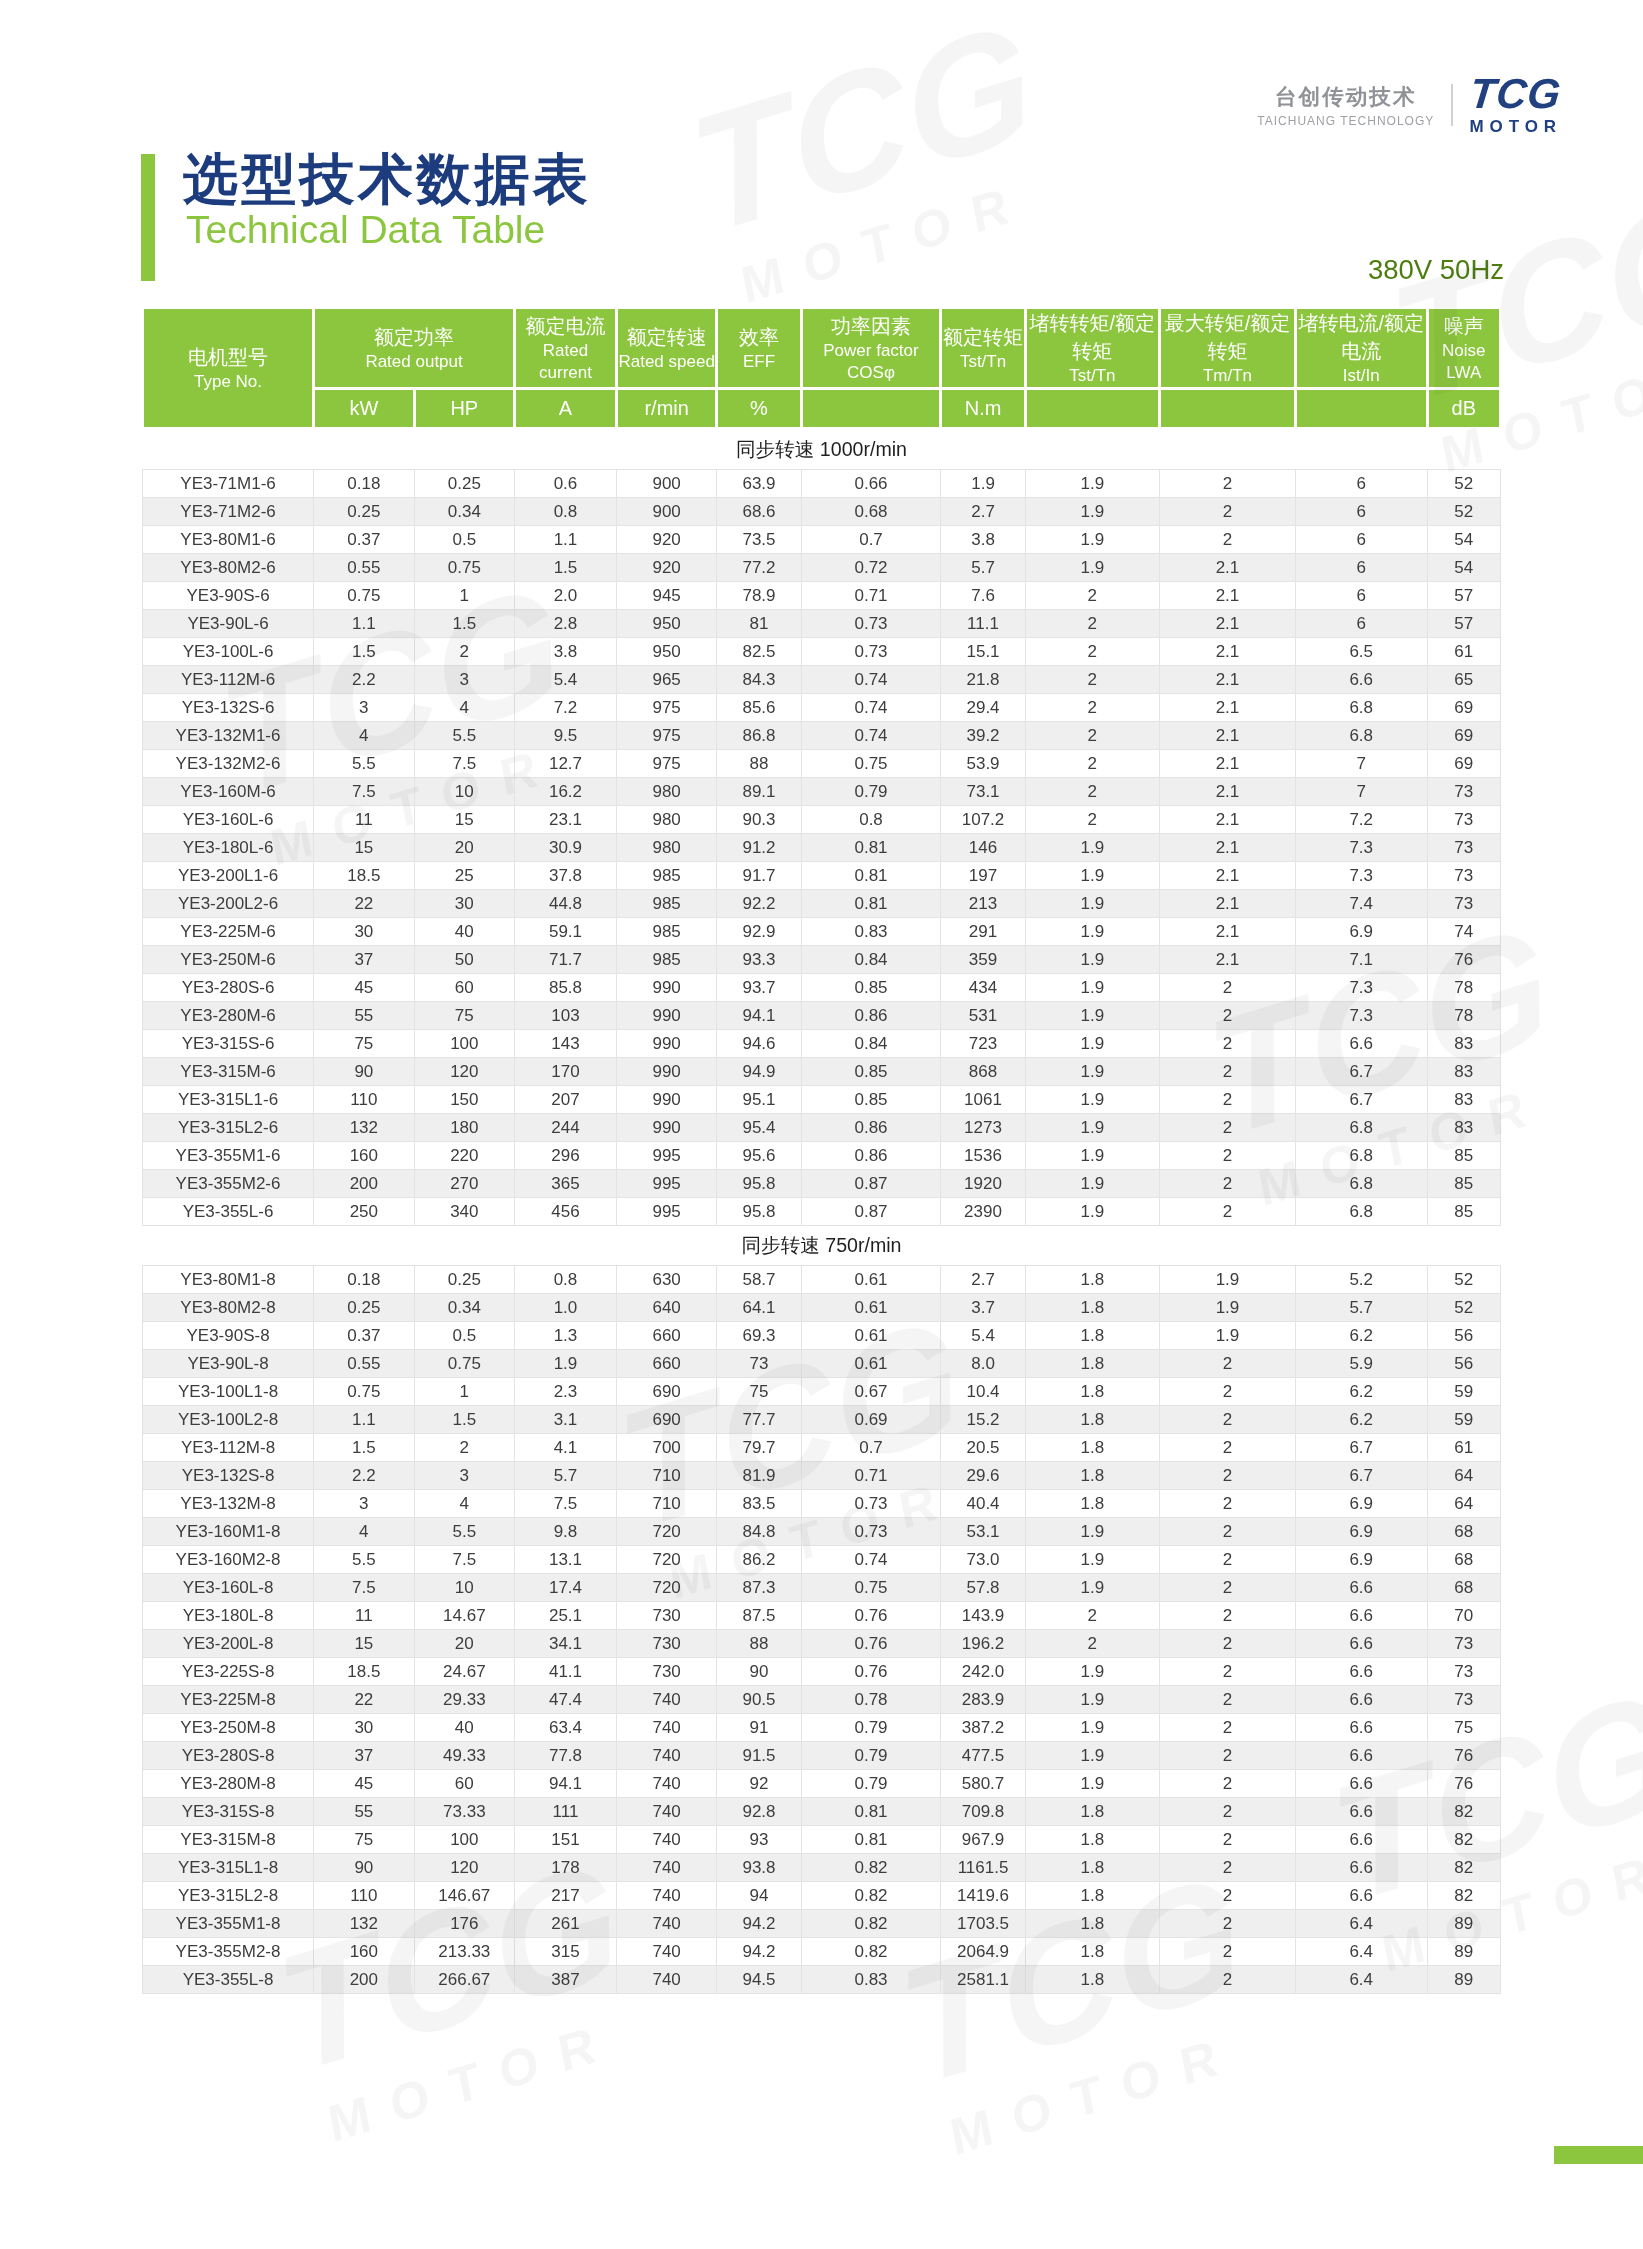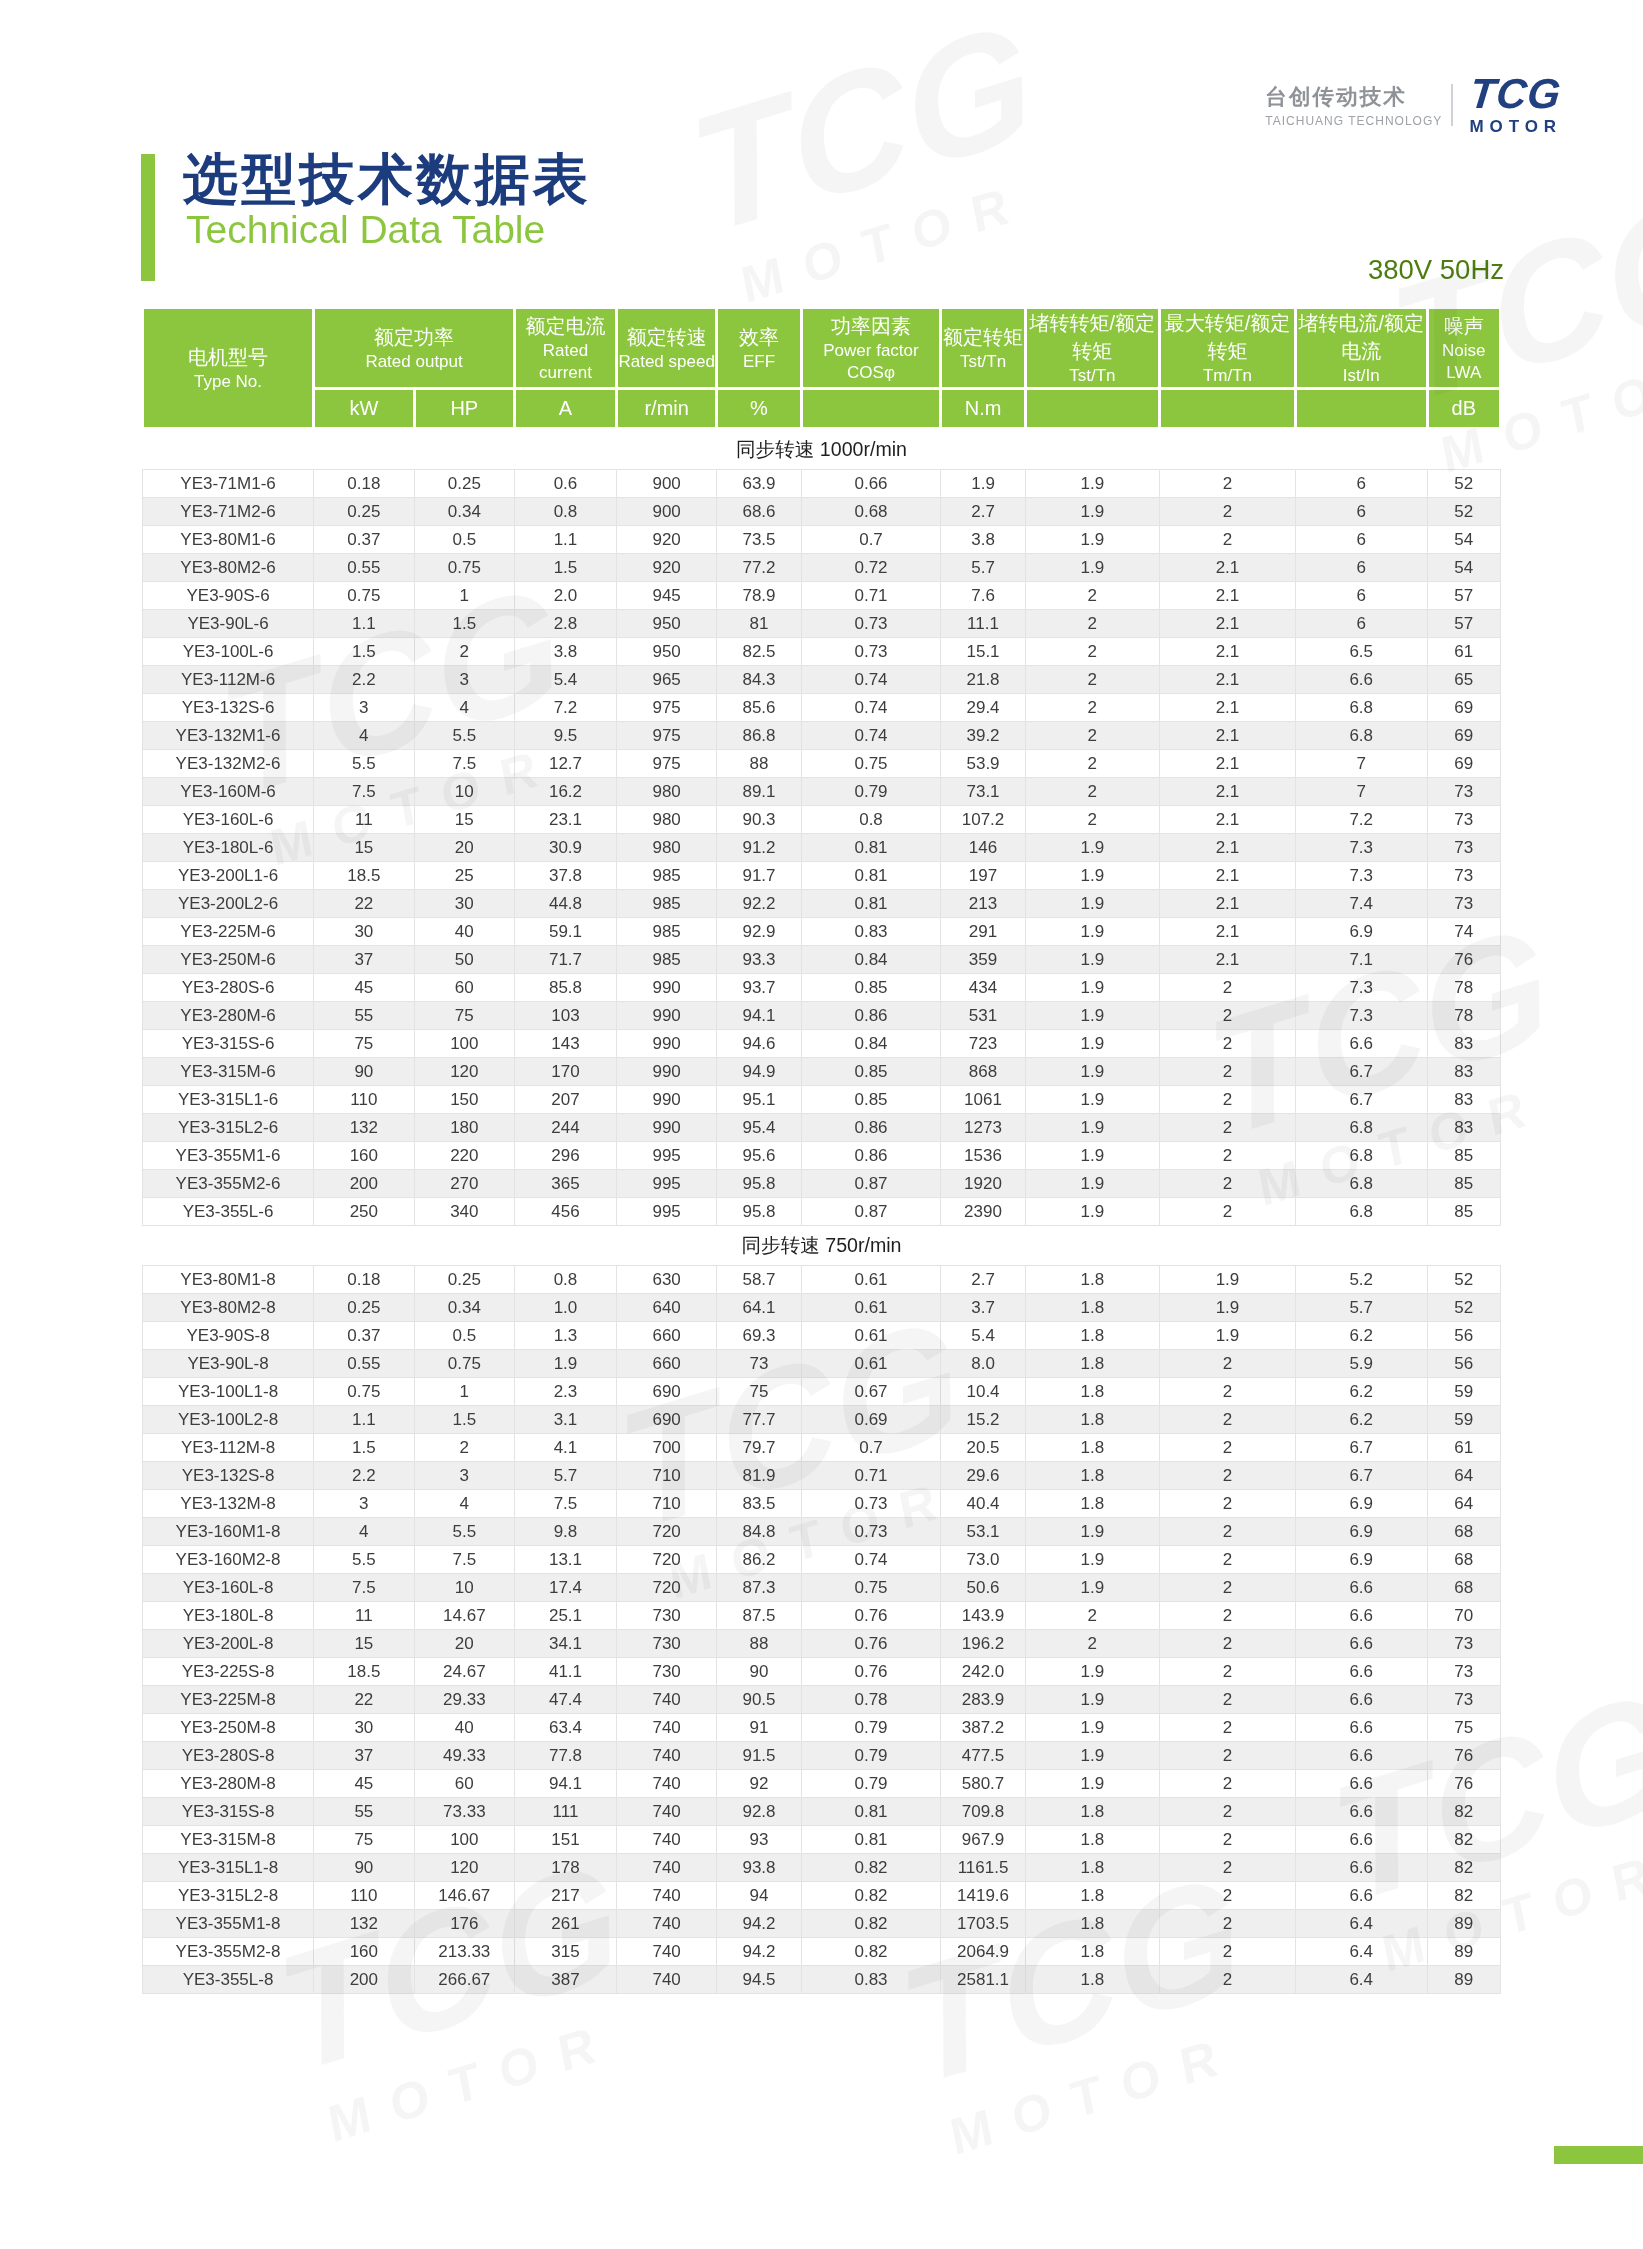--- a/index.html
+++ b/index.html
@@ -2,21 +2,21 @@
 <html style="font-size:10.5px"><head>
 <meta charset="utf-8">
 <style>
   html,body { margin:0; padding:0; background:#fff; }
   #page {
     position:relative; width:1644px; height:2250px; background:#ffffff;
     font-family:"Liberation Sans","DejaVu Sans",sans-serif; overflow:hidden;
   }
   
   .brand { position:absolute; top:73px; right:82px; display:flex; align-items:center; z-index:3; }
-  .brand-text { text-align:left; margin-right:9px; }
+  .brand-text { text-align:center; margin-right:17px; }
   .brand-cn { font-size:21.6px; color:#8f9296; font-weight:bold; letter-spacing:2px; }
   .brand-en { font-size:12px; color:#9ea1a5; letter-spacing:1px; margin-top:3.9px; }
   .brand-divider { width:1.3px; height:42px; background:#cfd2d6; margin-right:17px; }
   .logo { text-align:center; color:#21407F; }
   .logo-tcg { font-size:42px; font-weight:bold; font-style:italic; letter-spacing:0.7px; line-height:1; display:inline-block; transform:skewX(-6deg); }
   .logo-motor { font-size:17px; font-weight:bold; letter-spacing:5.9px; margin-top:2px; }
   
   .title-bar { position:absolute; left:141px; top:154px; width:14.4px; height:127px; background:#8CC63E; z-index:3; }
   .title-cn { position:absolute; left:183px; top:143px; font-size:55px; font-weight:bold; color:#1C3C7D; letter-spacing:3.3px; z-index:3; }
   .title-en { position:absolute; left:186px; top:208px; font-size:39px; color:#8CC63E; z-index:3; }
@@ -712,21 +712,21 @@
           <td>68</td>
         </tr>
         <tr class="alt">
           <td>YE3-160L-8</td>
           <td>7.5</td>
           <td>10</td>
           <td>17.4</td>
           <td>720</td>
           <td>87.3</td>
           <td>0.75</td>
-          <td>50.6</td>
+          <td>57.8</td>
           <td>1.9</td>
           <td>2</td>
           <td>6.6</td>
           <td>68</td>
         </tr>
         <tr>
           <td>YE3-180L-8</td>
           <td>11</td>
           <td>14.67</td>
           <td>25.1</td>

